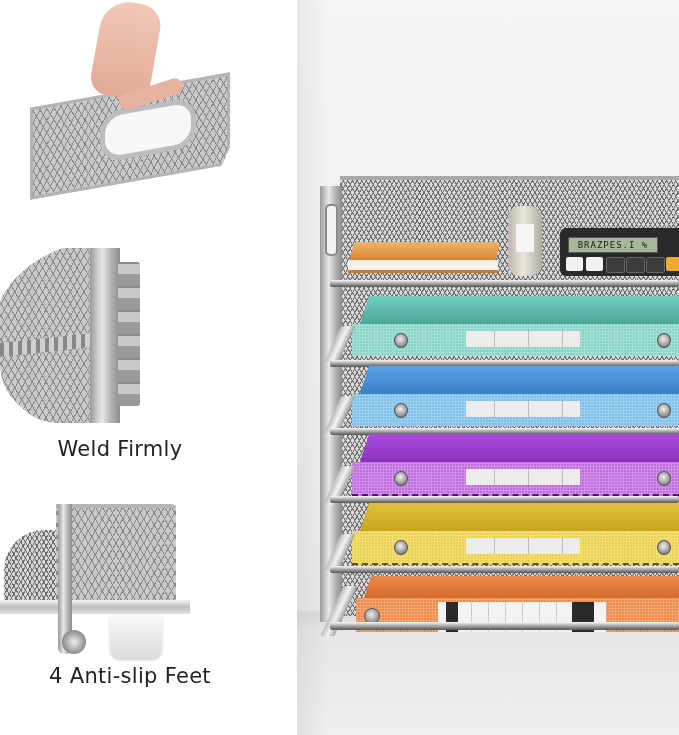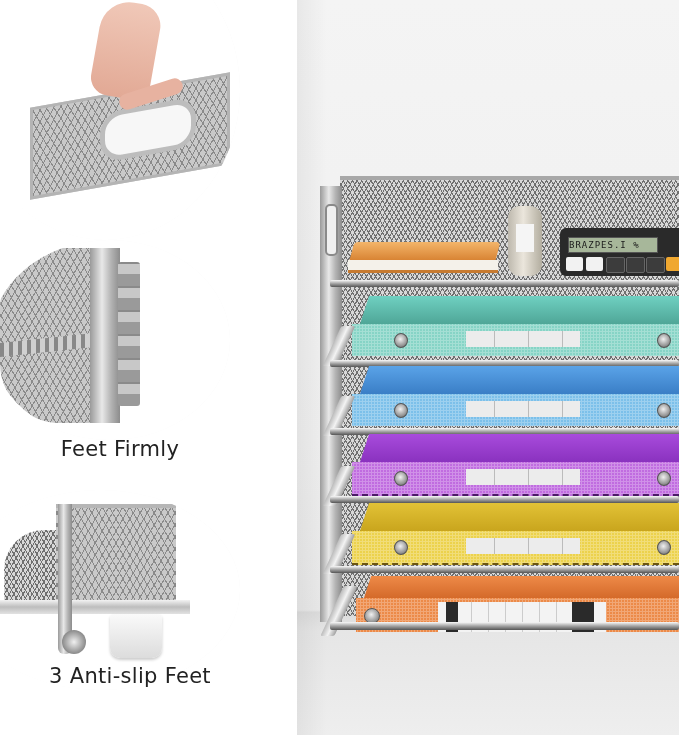--- a/index.html
+++ b/index.html
@@ -44,21 +44,21 @@
   .ring{position:absolute;top:9px;width:12px;height:13px;border-radius:50%;
     background:radial-gradient(circle at 45% 40%,#f0f0f0,#8c8c8c 70%,#3a3a3a);border:1px solid #555;}
   .label{position:absolute;top:7px;left:114px;width:114px;height:16px;background:#ececec;
     background-image:repeating-linear-gradient(to right,transparent 0 28px,#bbb 28px 29px,transparent 29px 34px);}
 
   .book{position:absolute;left:30px;top:66px;width:150px;height:34px;}
   .stapler{position:absolute;left:190px;top:30px;width:34px;height:70px;border-radius:12px;
     background:linear-gradient(to right,#bdb8ad,#ebe6dc 45%,#b2ad9f);}
   .calc{position:absolute;left:242px;top:52px;width:119px;height:48px;background:#2a2a2a;border-radius:6px 0 0 6px;}
   .calc .screen{position:absolute;left:8px;top:9px;width:88px;height:14px;background:#a7b79a;border:1px solid #555;
-    font-family:"DejaVu Sans Mono",monospace;font-size:9px;line-height:14px;color:#1a1a1a;letter-spacing:1px;}
+    font-family:"DejaVu Sans Mono",monospace;font-size:9px;line-height:14px;color:#1a1a1a;text-align:center;letter-spacing:1px;}
   .calc .key{position:absolute;top:29px;width:17px;height:14px;border-radius:2px;}
 </style>
 </head>
 <body>
 
 <div class="canvas">
 
   <div class="photo"></div>
   <div class="photo-shadow"></div>
 
@@ -163,28 +163,28 @@
     <div class="circle" style="left:-10px;top:240px;width:240px;height:200px;">
       <div class="soft"></div>
       <div style="position:absolute;left:10px;top:8px;width:110px;height:175px;">
         <div class="mesh" style="position:absolute;left:0;top:0;width:92px;height:175px;border-radius:60px 0 0 60px;"></div>
         <div style="position:absolute;left:0;top:90px;width:94px;height:14px;background:repeating-linear-gradient(90deg,#888 0 4px,#d0d0d0 4px 9px);transform:skewY(-6deg);"></div>
         <div class="metal-v" style="position:absolute;left:90px;top:0;width:30px;height:175px;"></div>
       </div>
       <div style="position:absolute;left:128px;top:22px;width:22px;height:144px;border-radius:3px;
         background:repeating-linear-gradient(to bottom,#8a8a8a 0 2px,#c8c8c8 2px 12px,#9a9a9a 12px 24px);"></div>
     </div>
-    <div class="caption" style="left:0;top:437px;">Feet Firmly</div>
+    <div class="caption" style="left:0;top:437px;">Weld Firmly</div>
 
     <div class="circle" style="left:-40px;top:490px;width:280px;height:200px;">
       <div class="soft"></div>
       <div style="position:absolute;left:40px;top:10px;width:220px;height:160px;">
         <div class="mesh" style="position:absolute;left:56px;top:4px;width:120px;height:100px;border-top:4px solid #b6b6b6;"></div>
         <div class="mesh-fine" style="position:absolute;left:4px;top:30px;width:52px;height:80px;border-radius:40px 0 0 0;"></div>
         <div class="metal" style="position:absolute;left:0;top:100px;width:190px;height:14px;"></div>
         <div class="metal-v" style="position:absolute;left:58px;top:4px;width:14px;height:150px;border-radius:0 0 6px 6px;"></div>
         <div style="position:absolute;left:62px;top:130px;width:24px;height:24px;border-radius:50%;background:radial-gradient(circle,#f0f0f0,#8a8a8a 70%,#444);"></div>
         <div style="position:absolute;left:110px;top:114px;width:52px;height:44px;background:linear-gradient(to bottom,#fafafa,#dcdcdc);border-radius:4px 4px 10px 10px;box-shadow:0 2px 3px rgba(0,0,0,0.2);"></div>
       </div>
     </div>
-    <div class="caption" style="left:10px;top:664px;">3 Anti-slip Feet</div>
+    <div class="caption" style="left:10px;top:664px;">4 Anti-slip Feet</div>
   </div>
 </div>
 
 </body></html>

